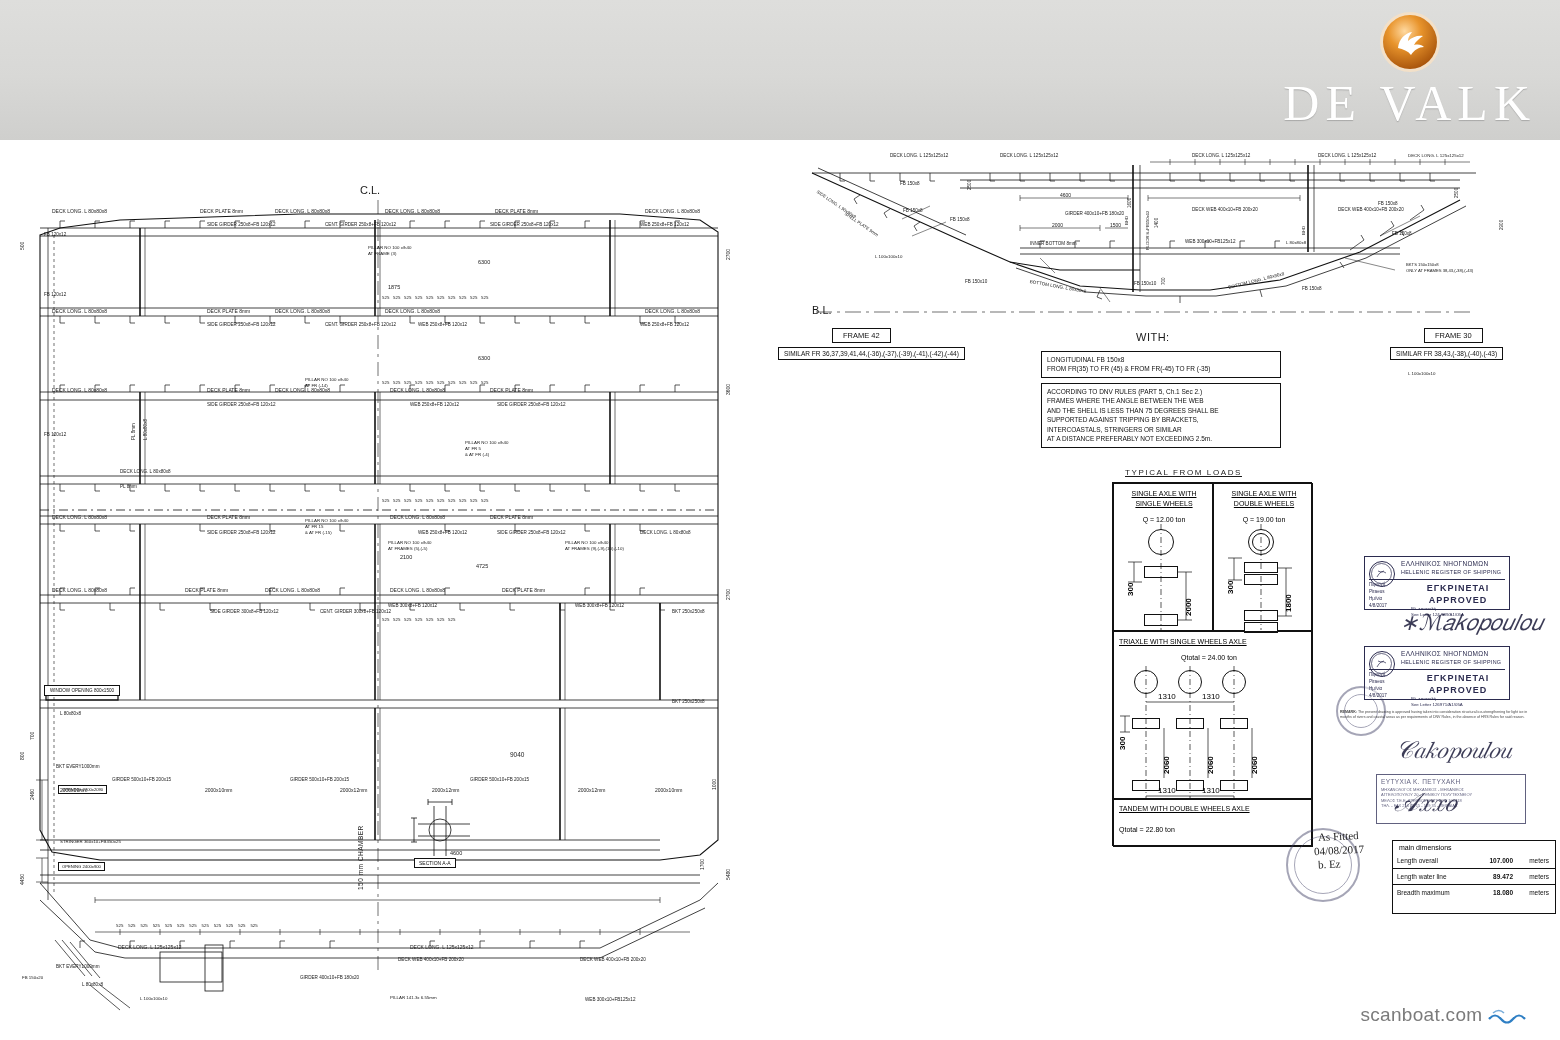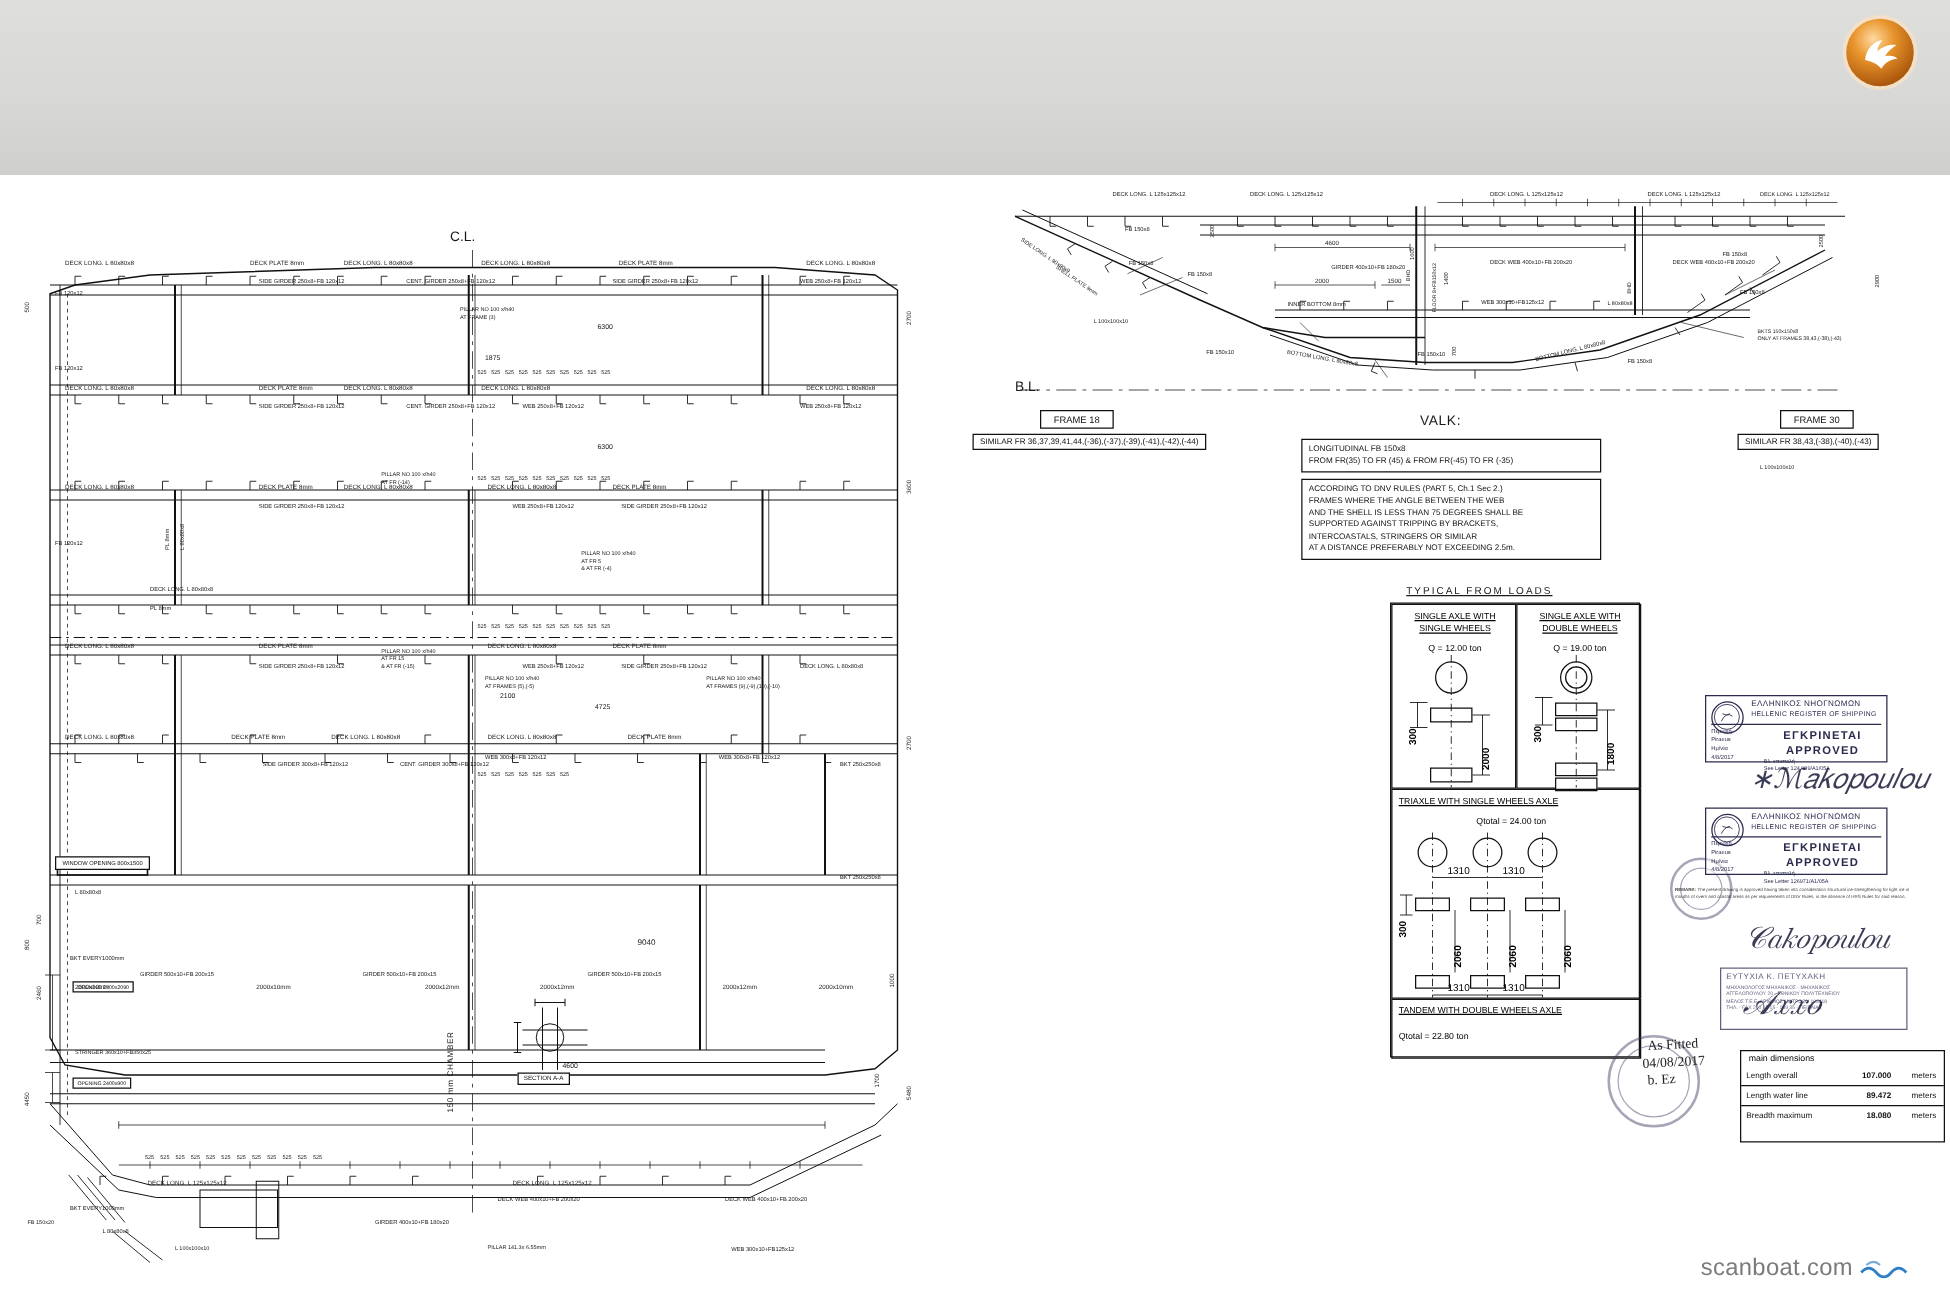--- a/index.html
+++ b/index.html
@@ -104,20 +104,21 @@
             <stop offset="100%" stop-color="#a8540b"></stop>
           </radialGradient>
         </defs>
         <circle cx="32" cy="32" r="30" fill="#f3e0c8"></circle>
         <circle cx="32" cy="32" r="27" fill="url(#g1)"></circle>
         <path d="M20 38 C21 29 27 23 34 22 C31 26 30 28 30 31 C34 27 40 25 45 26
                  C41 29 38 31 36 35 C41 34 44 35 46 37 C41 37 36 40 33 45
                  C30 41 25 39 20 38 Z" fill="#ffffff"></path>
       </svg>
     </div>
+    <div id="brand-name">DE VALK</div>
   </div>
 </div>
 
 <div id="sheet">
 <div id="drawing">
 
   <svg width="1560" height="900" viewBox="0 0 1560 900" style="position:absolute;left:0;top:0;">
     <g stroke="#111" fill="none" stroke-width="0.8">
 
       <path d="M40 95 L60 88 L120 80 L300 74 L620 74 L700 80 L718 92 L718 700
@@ -632,26 +633,26 @@
   <div class="dwg-text" style="left:1060px; top:53px; font-size:5px;">4600</div>
   <div class="dwg-text" style="left:1052px; top:83px; font-size:5px;">2000</div>
   <div class="dwg-text" style="left:1110px; top:83px; font-size:5px;">1500</div>
   <div class="dwg-text" style="left:968px; top:50px; font-size:4.6px; transform:rotate(-90deg); transform-origin:left top;">2500</div>
   <div class="dwg-text" style="left:1155px; top:88px; font-size:4.6px; transform:rotate(-90deg); transform-origin:left top;">1400</div>
   <div class="dwg-text" style="left:1128px; top:68px; font-size:4.6px; transform:rotate(-90deg); transform-origin:left top;">1600</div>
   <div class="dwg-text" style="left:1162px; top:145px; font-size:4.6px; transform:rotate(-90deg); transform-origin:left top;">700</div>
   <div class="dwg-text" style="left:1500px; top:90px; font-size:4.6px; transform:rotate(-90deg); transform-origin:left top;">2900</div>
   <div class="dwg-text" style="left:1455px; top:58px; font-size:4.6px; transform:rotate(-90deg); transform-origin:left top;">2500</div>
 
-  <div class="boxlabel" style="left:832px; top:188px; font-size:7.5px; padding:2px 10px;">FRAME 18</div>
+  <div class="boxlabel" style="left:832px; top:188px; font-size:7.5px; padding:2px 10px;">FRAME 42</div>
   <div class="boxlabel" style="left:778px; top:207px; font-size:6.5px;">SIMILAR FR 36,37,39,41,44,(-36),(-37),(-39),(-41),(-42),(-44)</div>
   <div class="boxlabel" style="left:1424px; top:188px; font-size:7.5px; padding:2px 10px;">FRAME 30</div>
   <div class="boxlabel" style="left:1390px; top:207px; font-size:6.5px;">SIMILAR FR 38,43,(-38),(-40),(-43)</div>
 
-  <div class="dwg-text" id="notes-title" style="left:1136px; top:192px;">VALK:</div>
+  <div class="dwg-text" id="notes-title" style="left:1136px; top:192px;">WITH:</div>
   <div class="note-box" style="position:absolute; left:1041px; top:211px; width:240px; white-space:pre;">LONGITUDINAL FB 150x8
 FROM FR(35) TO FR (45) &amp; FROM FR(-45) TO FR (-35)</div>
   <div class="note-box" style="position:absolute; left:1041px; top:243px; width:240px; white-space:pre;">ACCORDING TO DNV RULES (PART 5, Ch.1 Sec 2.)
 FRAMES WHERE THE ANGLE BETWEEN THE WEB
 AND THE SHELL IS LESS THAN 75 DEGREES SHALL BE
 SUPPORTED AGAINST TRIPPING BY BRACKETS,
 INTERCOASTALS, STRINGERS OR SIMILAR
 AT A DISTANCE PREFERABLY NOT EXCEEDING 2.5m.</div>
 
   <div class="dwg-text" style="left:1125px; top:329px; font-size:8px; letter-spacing:1.6px; text-decoration:underline;">TYPICAL FROM LOADS</div>

